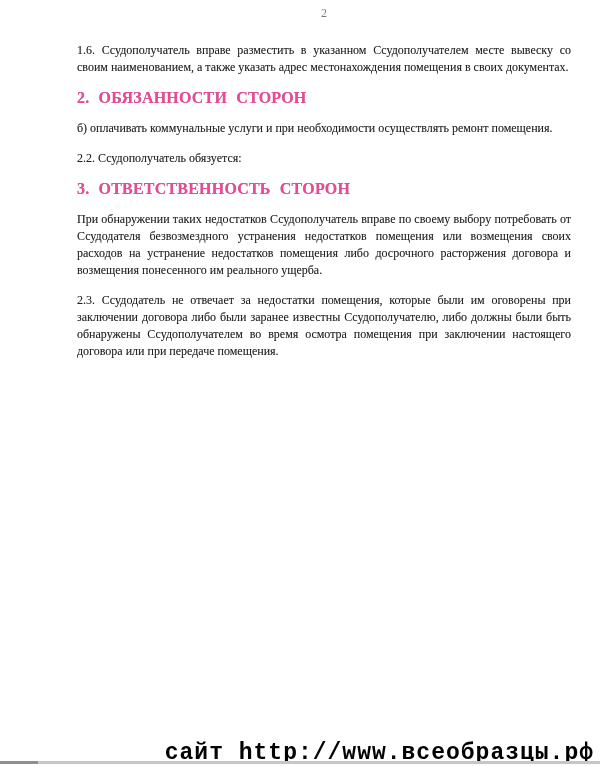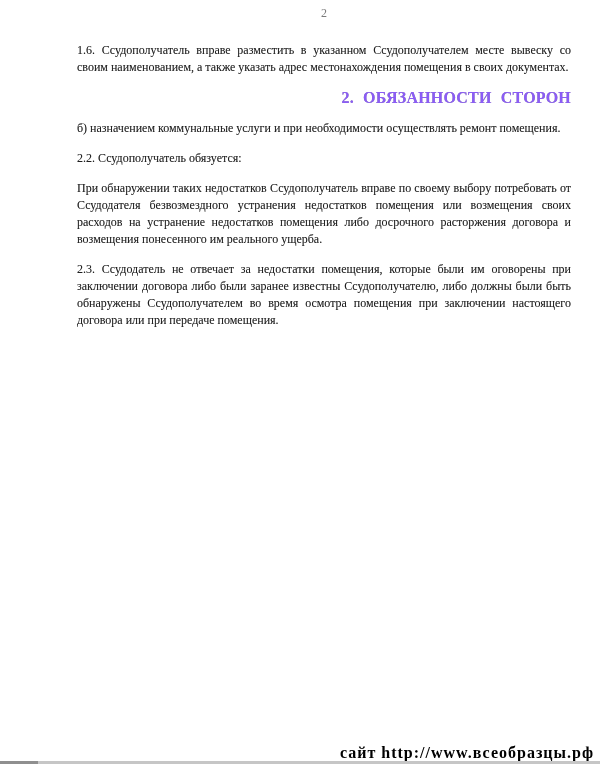--- a/index.html
+++ b/index.html
@@ -30,35 +30,35 @@
   p.clause {
     font-size: 12px;
     line-height: 17px;
     text-align: justify;
     margin: 0 0 13px 0;
     text-shadow: 0 0 0.6px rgba(40,40,40,0.35);
   }
   .section-heading {
     font-size: 16px;
     font-weight: bold;
-    color: #8b5cf6;
-    text-align: right;
+    color: #ec4899;
+    text-align: left;
     line-height: 18px;
     margin: 0 0 13px 0;
     word-spacing: 5px;
     letter-spacing: 0.2px;
     text-shadow: 0 0 0.6px rgba(0,0,0,0.4);
   }
   .watermark {
     position: absolute;
     right: 6px;
     bottom: 1px;
-    font-family: Liberation Serif, serif;
+    font-family: Liberation Mono, monospace;
     font-weight: bold;
-    font-size: 16px;
+    font-size: 23px;
     line-height: 24px;
     letter-spacing: 1px;
     color: #000;
     background: rgba(255,255,255,0.85);
     white-space: nowrap;
   }
   .scan-edge {
     position: absolute;
     left: 0;
     bottom: 2px;
@@ -80,23 +80,24 @@
 
 <div class="page">
   <div class="content">
 
     <div class="page-number">2</div>
 
     <p class="clause">1.6. Ссудополучатель вправе разместить в указанном Ссудополучателем месте вывеску со своим наименованием, а также указать адрес местонахождения помещения в своих документах.</p>
 
     <div class="section-heading">2. ОБЯЗАННОСТИ СТОРОН</div>
 
-    <p class="clause">б) назначением коммунальные услуги и при необходимости осуществлять ремонт помещения.</p>
+    <p class="clause">б) оплачивать коммунальные услуги и при необходимости осуществлять ремонт помещения.</p>
     <p class="clause">2.2. Ссудополучатель обязуется:</p>
 
+    <div class="section-heading">3. ОТВЕТСТВЕННОСТЬ СТОРОН</div>
 
     <p class="clause">При обнаружении таких недостатков Ссудополучатель вправе по своему выбору потребовать от Ссудодателя безвозмездного устранения недостатков помещения или возмещения своих расходов на устранение недостатков помещения либо досрочного расторжения договора и возмещения понесенного им реального ущерба.</p>
     <p class="clause">2.3. Ссудодатель не отвечает за недостатки помещения, которые были им оговорены при заключении договора либо были заранее известны Ссудополучателю, либо должны были быть обнаружены Ссудополучателем во время осмотра помещения при заключении настоящего договора или при передаче помещения.</p>
 
   </div>
 
   <div class="watermark">сайт http://www.всеобразцы.рф</div>
 
   <div class="scan-edge">
     <div class="scan-edge-dark"></div>

